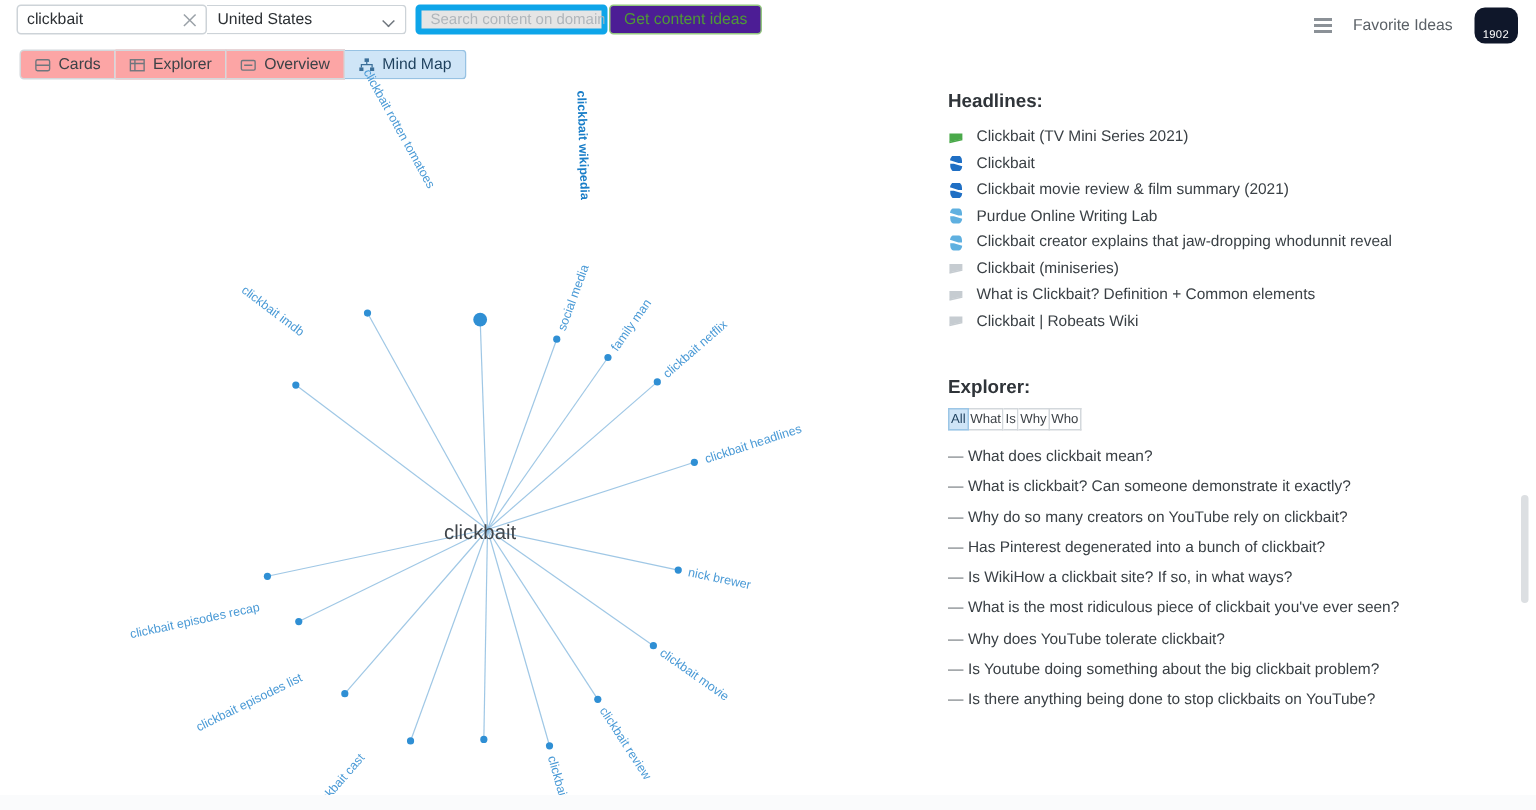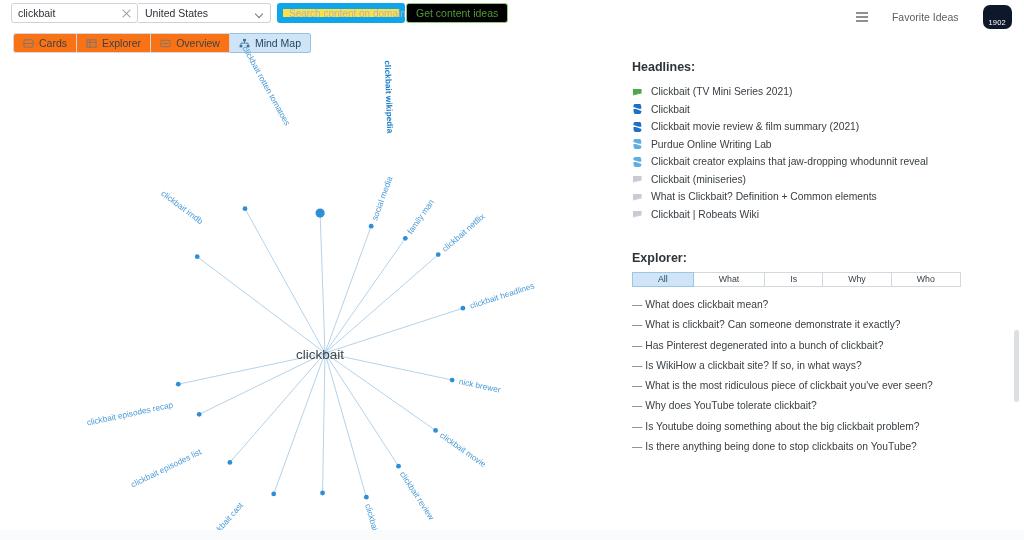--- a/index.html
+++ b/index.html
@@ -38,55 +38,55 @@
   }
   .country-box .lbl { margin-left:7px; font-size:10.5px; color:#2b2f33; }
   .caret {
     position:absolute; right:8px; top:7px; width:6px; height:6px;
     border-right:1.4px solid #6f767d; border-bottom:1.4px solid #6f767d;
     transform:rotate(45deg);
   }
 
   .domain-box {
     position:absolute; left:277px; top:3px; width:128px; height:20px;
-    border:6px solid #0ea5e9; border-radius:3px; background:#fde047;
+    border:4px solid #0ea5e9; border-radius:3px; background:#e5e5e5;
     display:flex; align-items:center;
   }
   .domain-box input {
     border:0; outline:0; background:transparent; width:116px; margin-left:6px;
     font-family:"Liberation Sans", sans-serif; font-size:10px; color:#2b2f33;
   }
   .domain-box input::placeholder { color:#b0b6bb; }
 
   .gci-btn {
     position:absolute; left:406px; top:3px; height:20px; padding:0 9px;
-    border:1px solid #93c77f; border-radius:3px; background:#000000;
+    border:1px solid #93c77f; border-radius:3px; background:#4c1d95;
     color:#4f9a35; font-size:10.5px; line-height:18px; cursor:pointer; white-space:nowrap;
   }
 
   .fav {
-    position:absolute; right:12px; top:5px; display:flex; align-items:center; gap:24px;
+    position:absolute; right:12px; top:5px; display:flex; align-items:center; gap:14px;
     cursor:pointer;
   }
   .fav .lbl { font-size:10.5px; color:#5b6167; }
   .fav .badge {
     background:#0f172a; color:#fff; font-size:7.5px; line-height:11px;
     border-radius:7px; padding:12px 6px; height:12px; display:inline-block; letter-spacing:.2px;
   }
   .list-icon { width:12px; height:10px; position:relative; }
   .list-icon i {
     position:absolute; left:0; width:12px; height:1.6px; background:#8b9197; display:block;
   }
   .list-icon i:nth-child(1){top:0}.list-icon i:nth-child(2){top:4px}.list-icon i:nth-child(3){top:8px}
 
   
   .tabs { position:absolute; left:13px; top:33px; display:flex; }
   .tab {
     height:20px; padding:0 9px; border:1px solid #d3d8dc; border-left:0;
-    background:#f97316; display:flex; align-items:center; gap:5px;
+    background:#fca5a5; display:flex; align-items:center; gap:5px;
     font-size:10.5px; color:#3d4247; cursor:pointer;
   }
   .tab:first-child { border-left:1px solid #d3d8dc; border-radius:3px 0 0 3px; }
   .tab:last-child  { border-radius:0 3px 3px 0; }
   .tab.active { background:#cfe5f7; border-color:#97c2e3; color:#1d3f5c; }
   .ti { width:11px; height:11px; flex:0 0 11px; }
 
   
   .mindmap { position:absolute; left:0; top:56px; width:620px; height:472px; }
   .mindmap svg { position:absolute; left:0; top:0; }
@@ -106,21 +106,21 @@
   .hl-list { list-style:none; }
   .hl-item {
     display:flex; align-items:center; gap:8px; height:17.5px; cursor:pointer;
   }
   .hl-item .txt { font-size:10.3px; color:#3a4045; white-space:nowrap; }
   .hl-ico { width:11px; height:10px; flex:0 0 11px; }
 
   .q-head { font-size:12.5px; font-weight:bold; color:#2f3439; margin:28px 0 7px; }
   .q-tabs { display:flex; margin-bottom:12px; }
   .q-tab {
-    height:15px; padding:0 25px; border:1px solid #d3d8dc; border-left:0;
+    height:15px; padding:0 1px; border:1px solid #d3d8dc; border-left:0;
     font-size:8.8px; line-height:13px; color:#3d4247; background:#fff; cursor:pointer;
   }
   .q-tab:first-child { border-left:1px solid #d3d8dc; }
   .q-tab.active { background:#cfe5f7; border-color:#9cc6e6; color:#1d3f5c; }
   .q-list { list-style:none; }
   .q-item {
     font-size:10.3px; color:#3a4045; height:20.3px; white-space:nowrap; cursor:pointer;
   }
   .q-item .dash { color:#6d7378; margin-right:3px; }
 
@@ -331,20 +331,21 @@
     <div class="q-tabs" id="q-tabs">
         <div class="q-tab active">All</div>
         <div class="q-tab">What</div>
         <div class="q-tab">Is</div>
         <div class="q-tab">Why</div>
         <div class="q-tab">Who</div>
       </div>
     <ul class="q-list" id="q-list">
         <li class="q-item"><span class="dash">—</span><span>What does clickbait mean?</span></li>
         <li class="q-item"><span class="dash">—</span><span>What is clickbait? Can someone demonstrate it exactly?</span></li>
+        <li class="q-item"><span class="dash">—</span><span>Why do so many creators on YouTube rely on clickbait?</span></li>
         <li class="q-item"><span class="dash">—</span><span>Has Pinterest degenerated into a bunch of clickbait?</span></li>
         <li class="q-item"><span class="dash">—</span><span>Is WikiHow a clickbait site? If so, in what ways?</span></li>
         <li class="q-item"><span class="dash">—</span><span>What is the most ridiculous piece of clickbait you've ever seen?</span></li>
         <li class="q-item"><span class="dash">—</span><span>Why does YouTube tolerate clickbait?</span></li>
         <li class="q-item"><span class="dash">—</span><span>Is Youtube doing something about the big clickbait problem?</span></li>
         <li class="q-item"><span class="dash">—</span><span>Is there anything being done to stop clickbaits on YouTube?</span></li>
       </ul>
   </div>
 
   <div class="scrollbar"></div>

